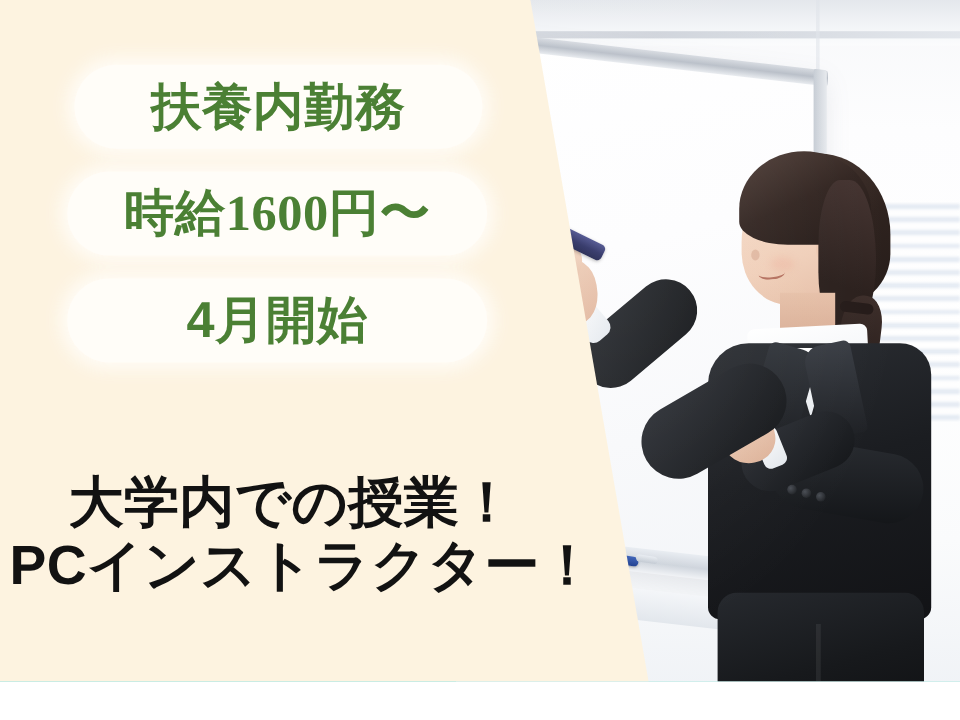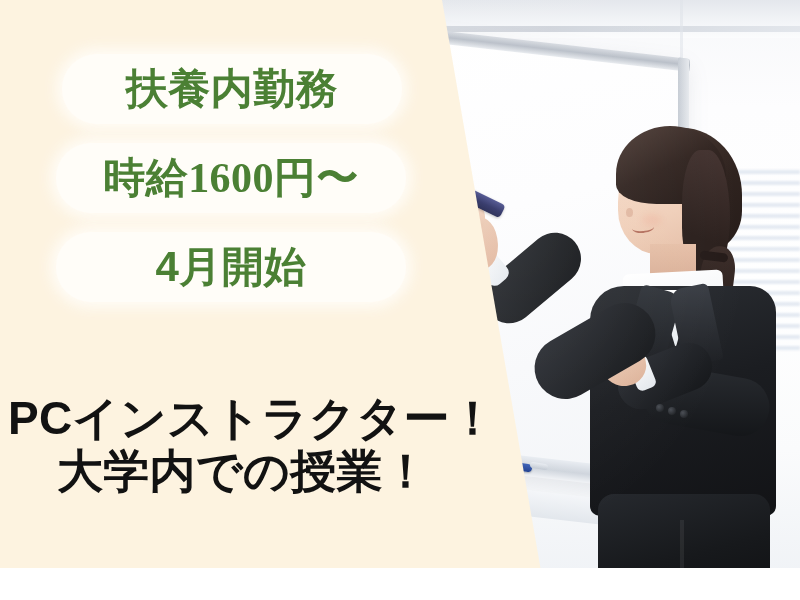--- a/index.html
+++ b/index.html
@@ -391,17 +391,17 @@
     <span class="pill-text">扶養内勤務</span>
   </div>
   <div class="pill" id="pill-2">
     <span class="pill-text">時給1600円〜</span>
   </div>
   <div class="pill" id="pill-3">
     <span class="pill-text">4月開始</span>
   </div>
 
   <div id="headline">
+    <span class="hl-line" id="hl-2">大学内での授業！</span>
     <span class="hl-line" id="hl-1">PCインストラクター！</span>
-    <span class="hl-line" id="hl-2">大学内での授業！</span>
   </div>
 
 </div>
 
 </body></html>

